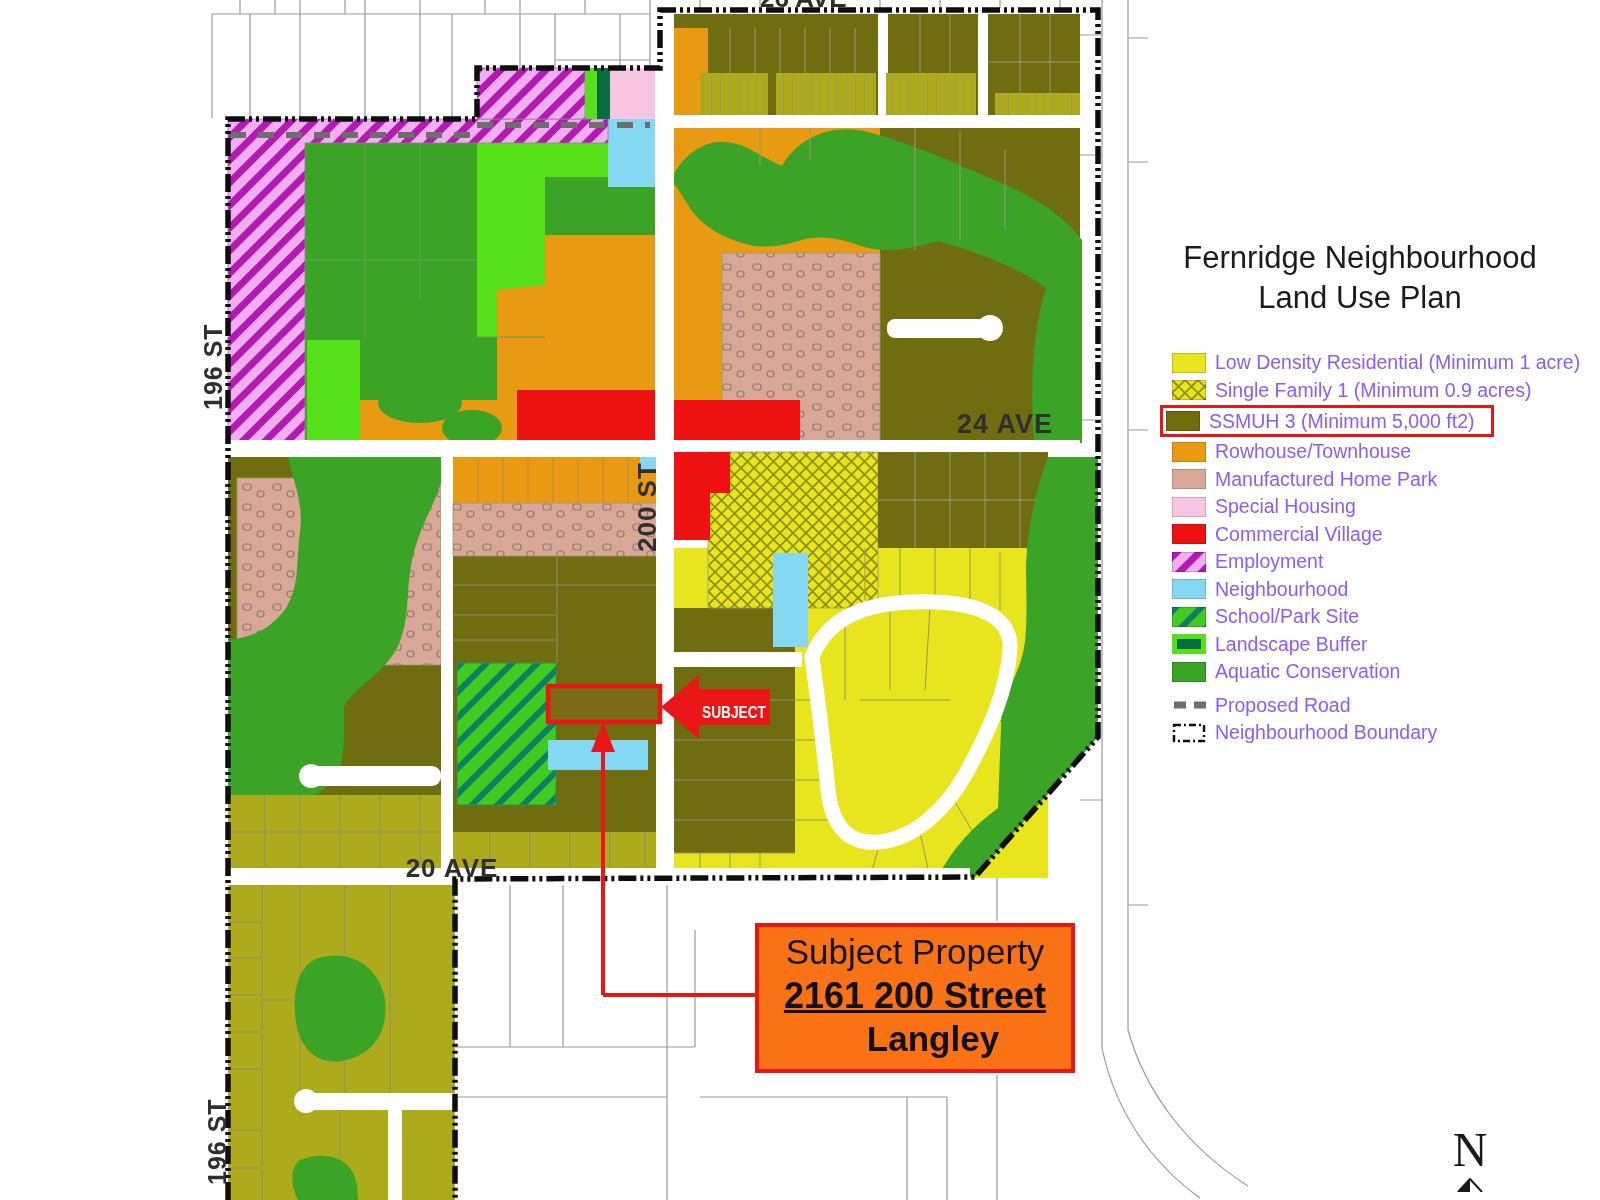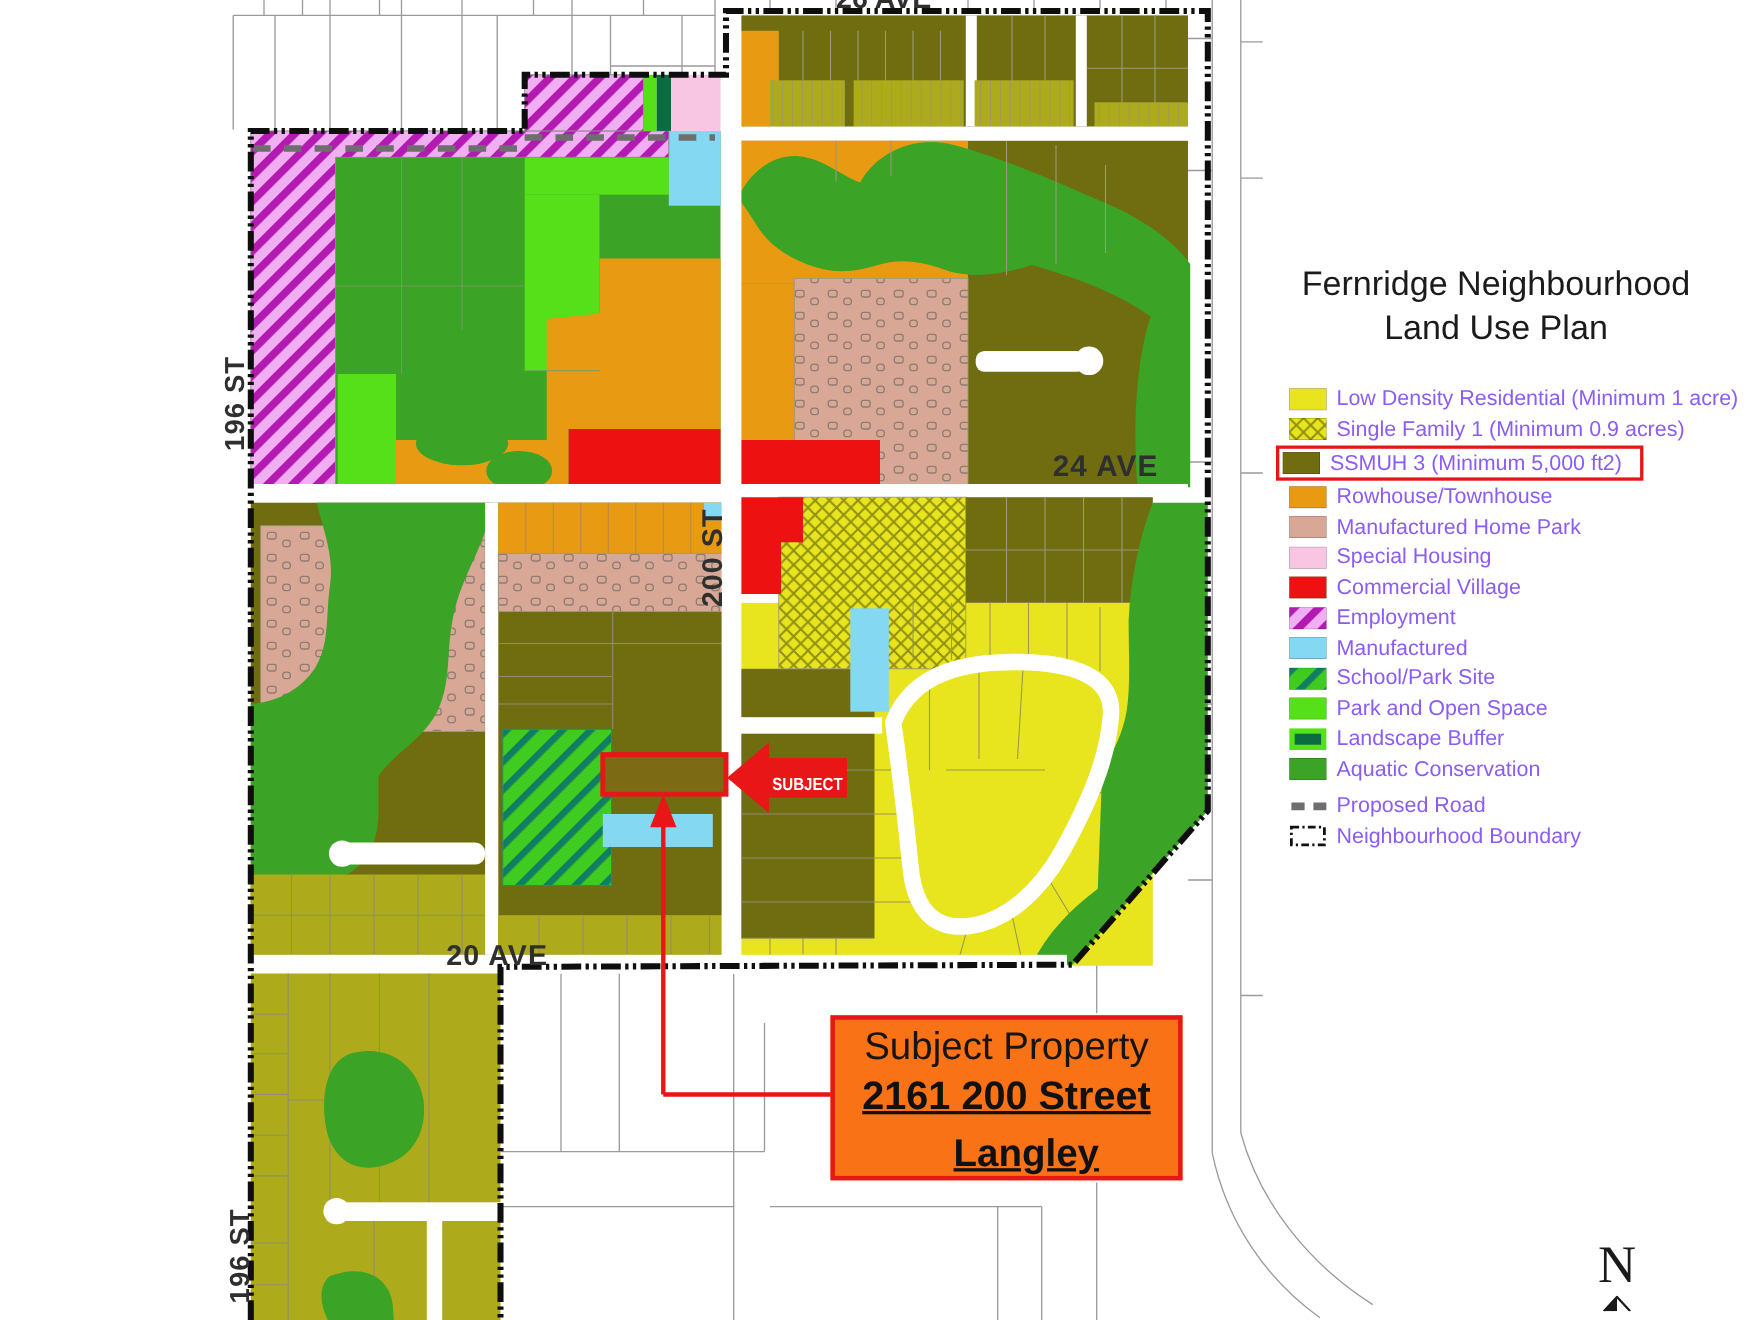--- a/index.html
+++ b/index.html
@@ -15,21 +15,21 @@
   .lrow{display:flex;align-items:center;height:27.5px;padding-left:22px;}
   .lrow svg{flex:0 0 auto;margin-right:9px;}
   .llabel{font-size:19.5px;white-space:nowrap;color:#8b5cf6;}
   .hl-box{border:3px solid #e51616;margin:1px 0 1px 10px;width:334px;box-sizing:border-box;}
   .hl-box .lrow{padding-left:3px;height:26px;}
   
   #callout{left:755px;top:923px;width:320px;height:150px;box-sizing:border-box;
       border:4.5px solid #e81616;background:#f97316;text-align:center;}
   #callout .c1{font-size:35px;margin-top:5px;color:#151515;}
   #callout .c2{font-size:36px;font-weight:bold;text-decoration:underline;margin-top:3px;}
-  #callout .c3{font-size:35px;font-weight:bold;text-decoration:underline;margin-top:12px;padding-left:36px;}
+  #callout .c3{font-size:35px;font-weight:bold;margin-top:2px;padding-left:36px;}
   
   #compass{left:1438px;top:1124px;width:64px;text-align:center;
       font-family:"Liberation Serif",serif;font-size:48px;color:#1a1a1a;line-height:52px;}
   #compass svg{display:block;margin:2px auto 0;}
 </style>
 </head>
 <body>
 
 <svg id="map-svg" width="1600" height="1200" viewBox="0 0 1600 1200">
   <defs>
@@ -236,36 +236,30 @@
     <svg width="34" height="20">
         <rect width="34" height="20" fill="url(#pat-emp)" stroke="#00000055"></rect>
       </svg>
     <span class="llabel">Employment</span>
   </div>
 
   <div class="lrow">
     <svg width="34" height="20">
         <rect width="34" height="20" stroke="#00000055" fill="#85d8f2"></rect>
       </svg>
-    <span class="llabel">Manufactured</span>
+    <span class="llabel">Neighbourhood</span>
   </div>
 
   <div class="lrow">
     <svg width="34" height="20">
         <rect width="34" height="20" fill="url(#pat-school)" stroke="#00000055"></rect>
       </svg>
     <span class="llabel">School/Park Site</span>
   </div>
 
-  <div class="lrow">
-    <svg width="34" height="20">
-        <rect width="34" height="20" stroke="#00000055" fill="#55e01a"></rect>
-      </svg>
-    <span class="llabel">Park and Open Space</span>
-  </div>
 
   <div class="lrow">
     <svg width="34" height="20">
         <rect x="2.5" y="2.5" width="29" height="15" stroke-width="5" stroke="#55e01a" fill="#0b6b41"></rect>
       </svg>
     <span class="llabel">Landscape Buffer</span>
   </div>
 
   <div class="lrow">
     <svg width="34" height="20">

